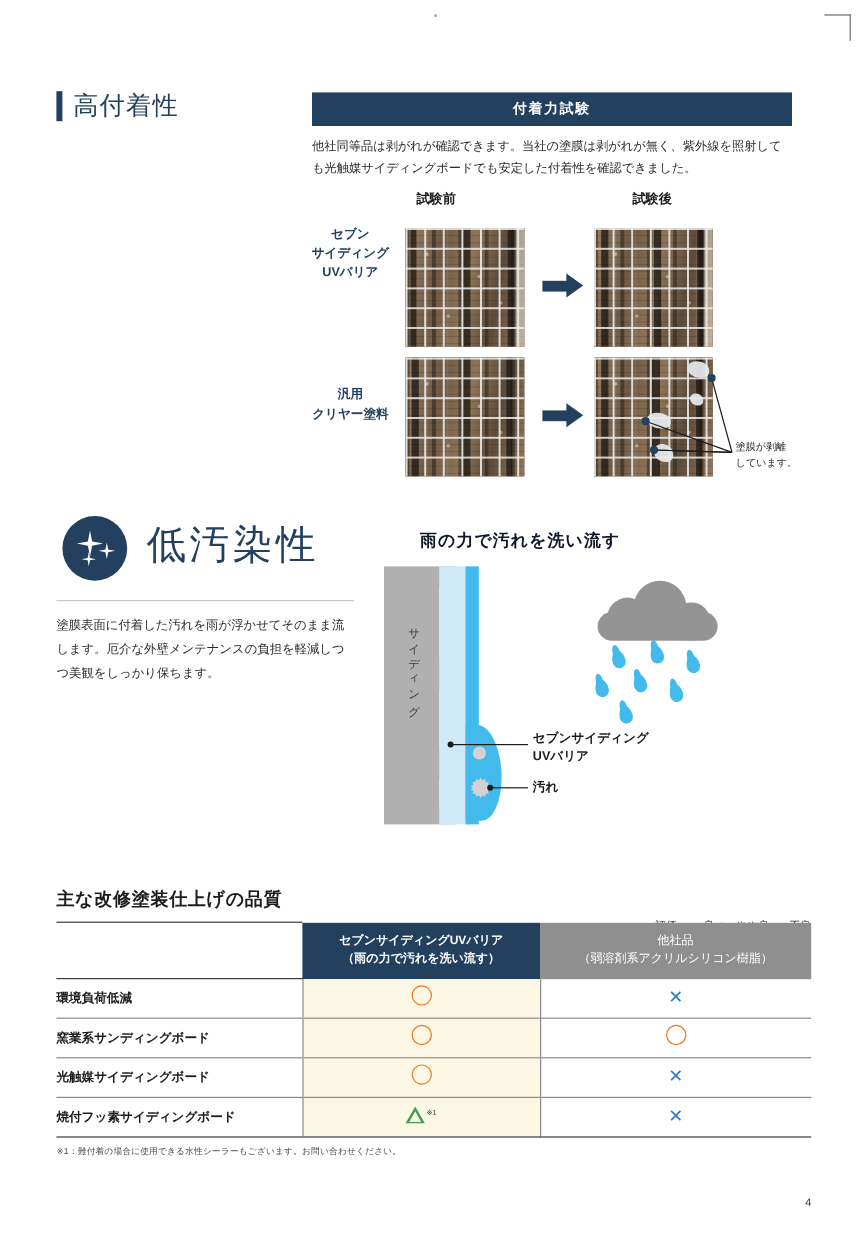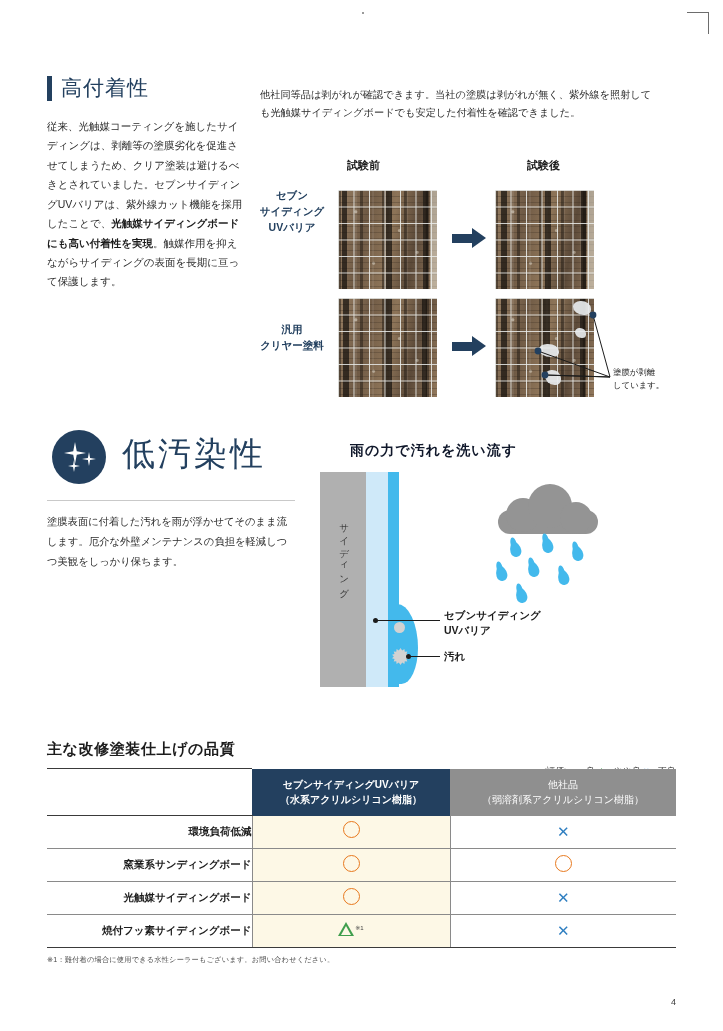--- a/index.html
+++ b/index.html
@@ -116,21 +116,21 @@
   .legend .lg-o{color:#e8791e;font-weight:bold;}
   .legend .lg-t{color:#3f9e4d;}
   .legend .lg-x{color:#2f7fc1;font-weight:bold;}
 
   table.quality{position:absolute;left:47px;top:768px;width:629px;border-collapse:collapse;}
   table.quality td{padding:0;}
   .th-blank{width:205px;border-top:1.6px solid #3a3a3a;border-bottom:1.6px solid #3a3a3a;height:46px;}
   .th-a{background:#23405f;color:#fff;text-align:center;font-size:10px;font-weight:bold;line-height:1.5;width:198px;height:46px;}
   .th-b{background:#8f8f8f;color:#fff;text-align:center;font-size:10px;line-height:1.5;width:226px;height:46px;}
   .row-label{font-size:10.5px;font-weight:bold;color:#1c1c1c;padding-left:10px;height:32px;
-             border-bottom:1px solid #8a8a8a;text-align:right;}
+             border-bottom:1px solid #8a8a8a;}
   .cell-a{background:#fdf8e6;text-align:center;height:32px;border-bottom:1px solid #8a8a8a;
           border-left:1px solid #8a8a8a;border-right:1px solid #8a8a8a;}
   .cell-b{text-align:center;height:32px;border-bottom:1px solid #8a8a8a;}
   tr.last .row-label,tr.last .cell-a,tr.last .cell-b{border-bottom:1.6px solid #3a3a3a;}
   .mark-o{display:inline-block;width:15px;height:15px;border:1.8px solid #e8791e;border-radius:50%;}
   .mark-t{display:inline-block;width:0;height:0;border-left:8px solid transparent;border-right:8px solid transparent;
           border-bottom:14px solid #3f9e4d;position:relative;}
   .mark-t:after{content:"";position:absolute;left:-5px;top:4px;width:0;height:0;
           border-left:5px solid transparent;border-right:5px solid transparent;border-bottom:9px solid #fdf8e6;}
   .mark-x{display:inline-block;font-size:15px;font-weight:bold;color:#2f7fc1;line-height:1;}
@@ -146,25 +146,23 @@
   <div class="crop crop-tr">
       <i class="h"></i>
       <i class="v"></i>
     </div>
   <div class="dot-top"></div>
 
   <div class="sec1">
     <span class="h-accent"></span><span class="h-title">高付着性</span>
   </div>
 
-  <div class="lead">
-    <span>従来、光触媒コーティングを施したサイディングは、剥離等の塗膜劣化を促進させてしまうため、クリア塗装は避けるべきとされていました。セブンサイディングUVバリアは、紫外線カット機能を採用したことで、</span><b>光触媒サイディングボードにも高い付着性を実現</b><span>。触媒作用を抑えながらサイディングの表面を長期に亘って保護します。</span>
-  </div>
 
   <div class="panel">
+    <div class="panel-hd">付着力試験</div>
     <div class="panel-desc">他社同等品は剥がれが確認できます。当社の塗膜は剥がれが無く、紫外線を照射しても光触媒サイディングボードでも安定した付着性を確認できました。</div>
   </div>
 
   <div class="col-heads">
     <span class="ch-before">試験前</span>
     <span class="ch-after">試験後</span>
   </div>
 
   <div class="rowlabel rl1">
     <div>セブン</div>
@@ -296,21 +294,21 @@
     <span class="lg-t">△</span><span>：やや良</span>
     <span class="lg-x">×</span><span>：不良</span>
   </div>
 
   <table class="quality">
     <tbody>
         <tr>
       <td class="th-blank"></td>
       <td class="th-a">
         <div>セブンサイディングUVバリア</div>
-        <div>（水系アクリルシリコン樹脂）</div>
+        <div>（雨の力で汚れを洗い流す）</div>
       </td>
       <td class="th-b">
         <div>他社品</div>
         <div>（弱溶剤系アクリルシリコン樹脂）</div>
       </td>
     </tr>
     <tr>
       <td class="row-label">環境負荷低減</td>
       <td class="cell-a"><span class="mark-o"></span></td>
       <td class="cell-b"><span class="mark-x">✕</span></td>

